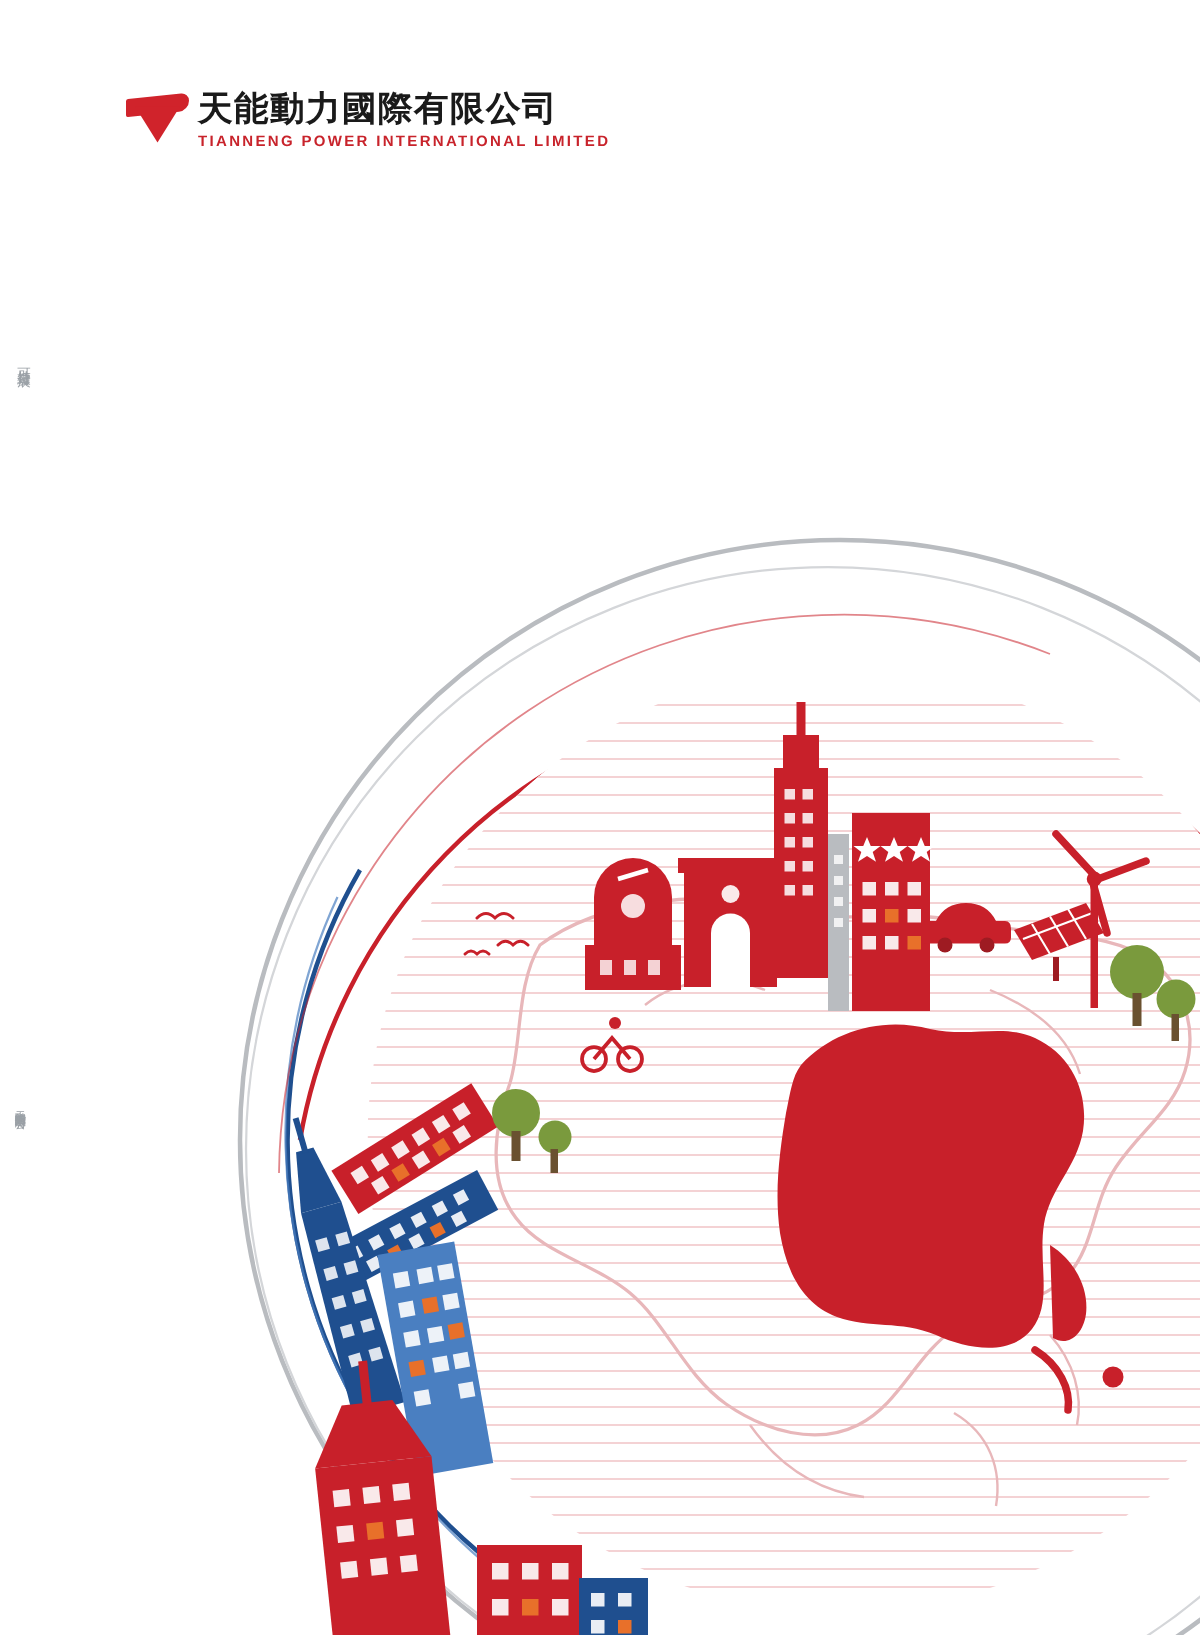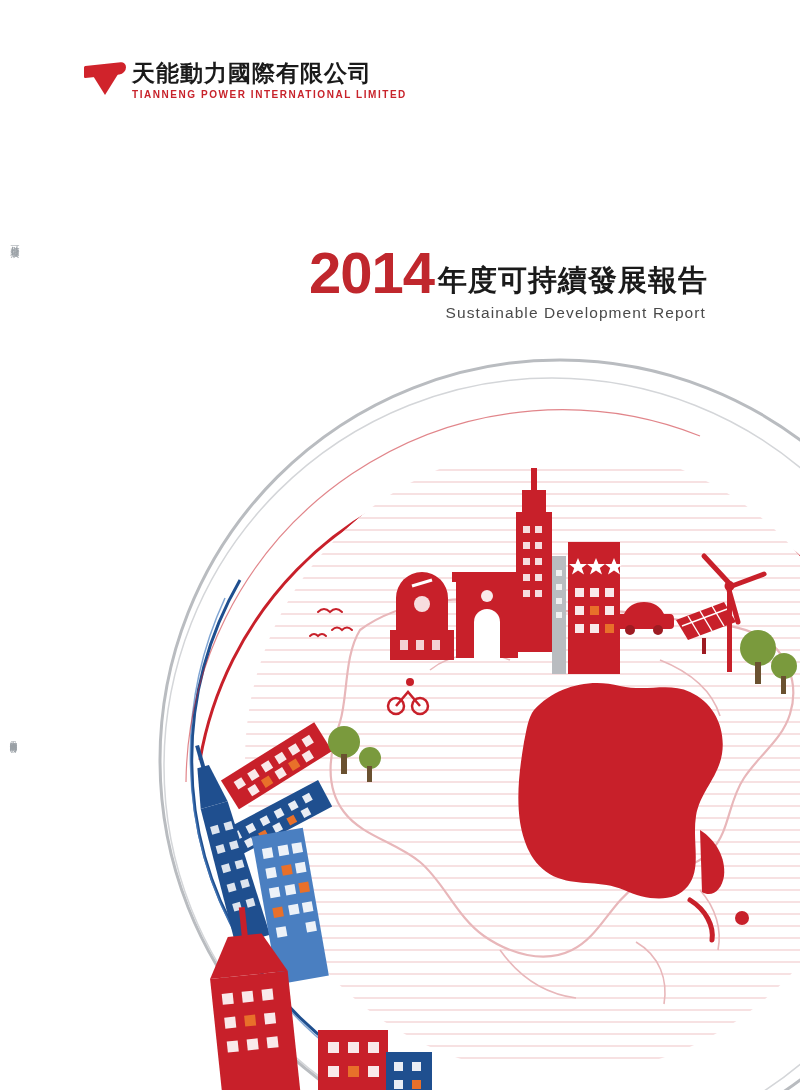--- a/index.html
+++ b/index.html
@@ -158,27 +158,20 @@
     </div>
     <div class="logo-text">
       <div class="logo-cn">天能動力國際有限公司</div>
       <div class="logo-en">TIANNENG POWER INTERNATIONAL LIMITED</div>
     </div>
   </div>
 
   <div class="side-text top">可持續發展</div>
   <div class="side-text bottom">天能動力國際有限公司</div>
 
-  <div class="title-block">
-    <div class="title-row">
-      <div class="title-year">2014</div>
-      <div class="title-cn">年度可持續發展報告</div>
-    </div>
-    <div class="title-en">Sustainable Development Report</div>
-  </div>
 
   <div class="artwork">
     <svg width="800" height="760" viewBox="0 0 800 760" xmlns="http://www.w3.org/2000/svg">
       <defs>
         <clipPath id="globeClip">
           <circle cx="560" cy="430" r="315"></circle>
         </clipPath>
         <clipPath id="pageClip">
           <rect x="0" y="0" width="800" height="760"></rect>
         </clipPath>

